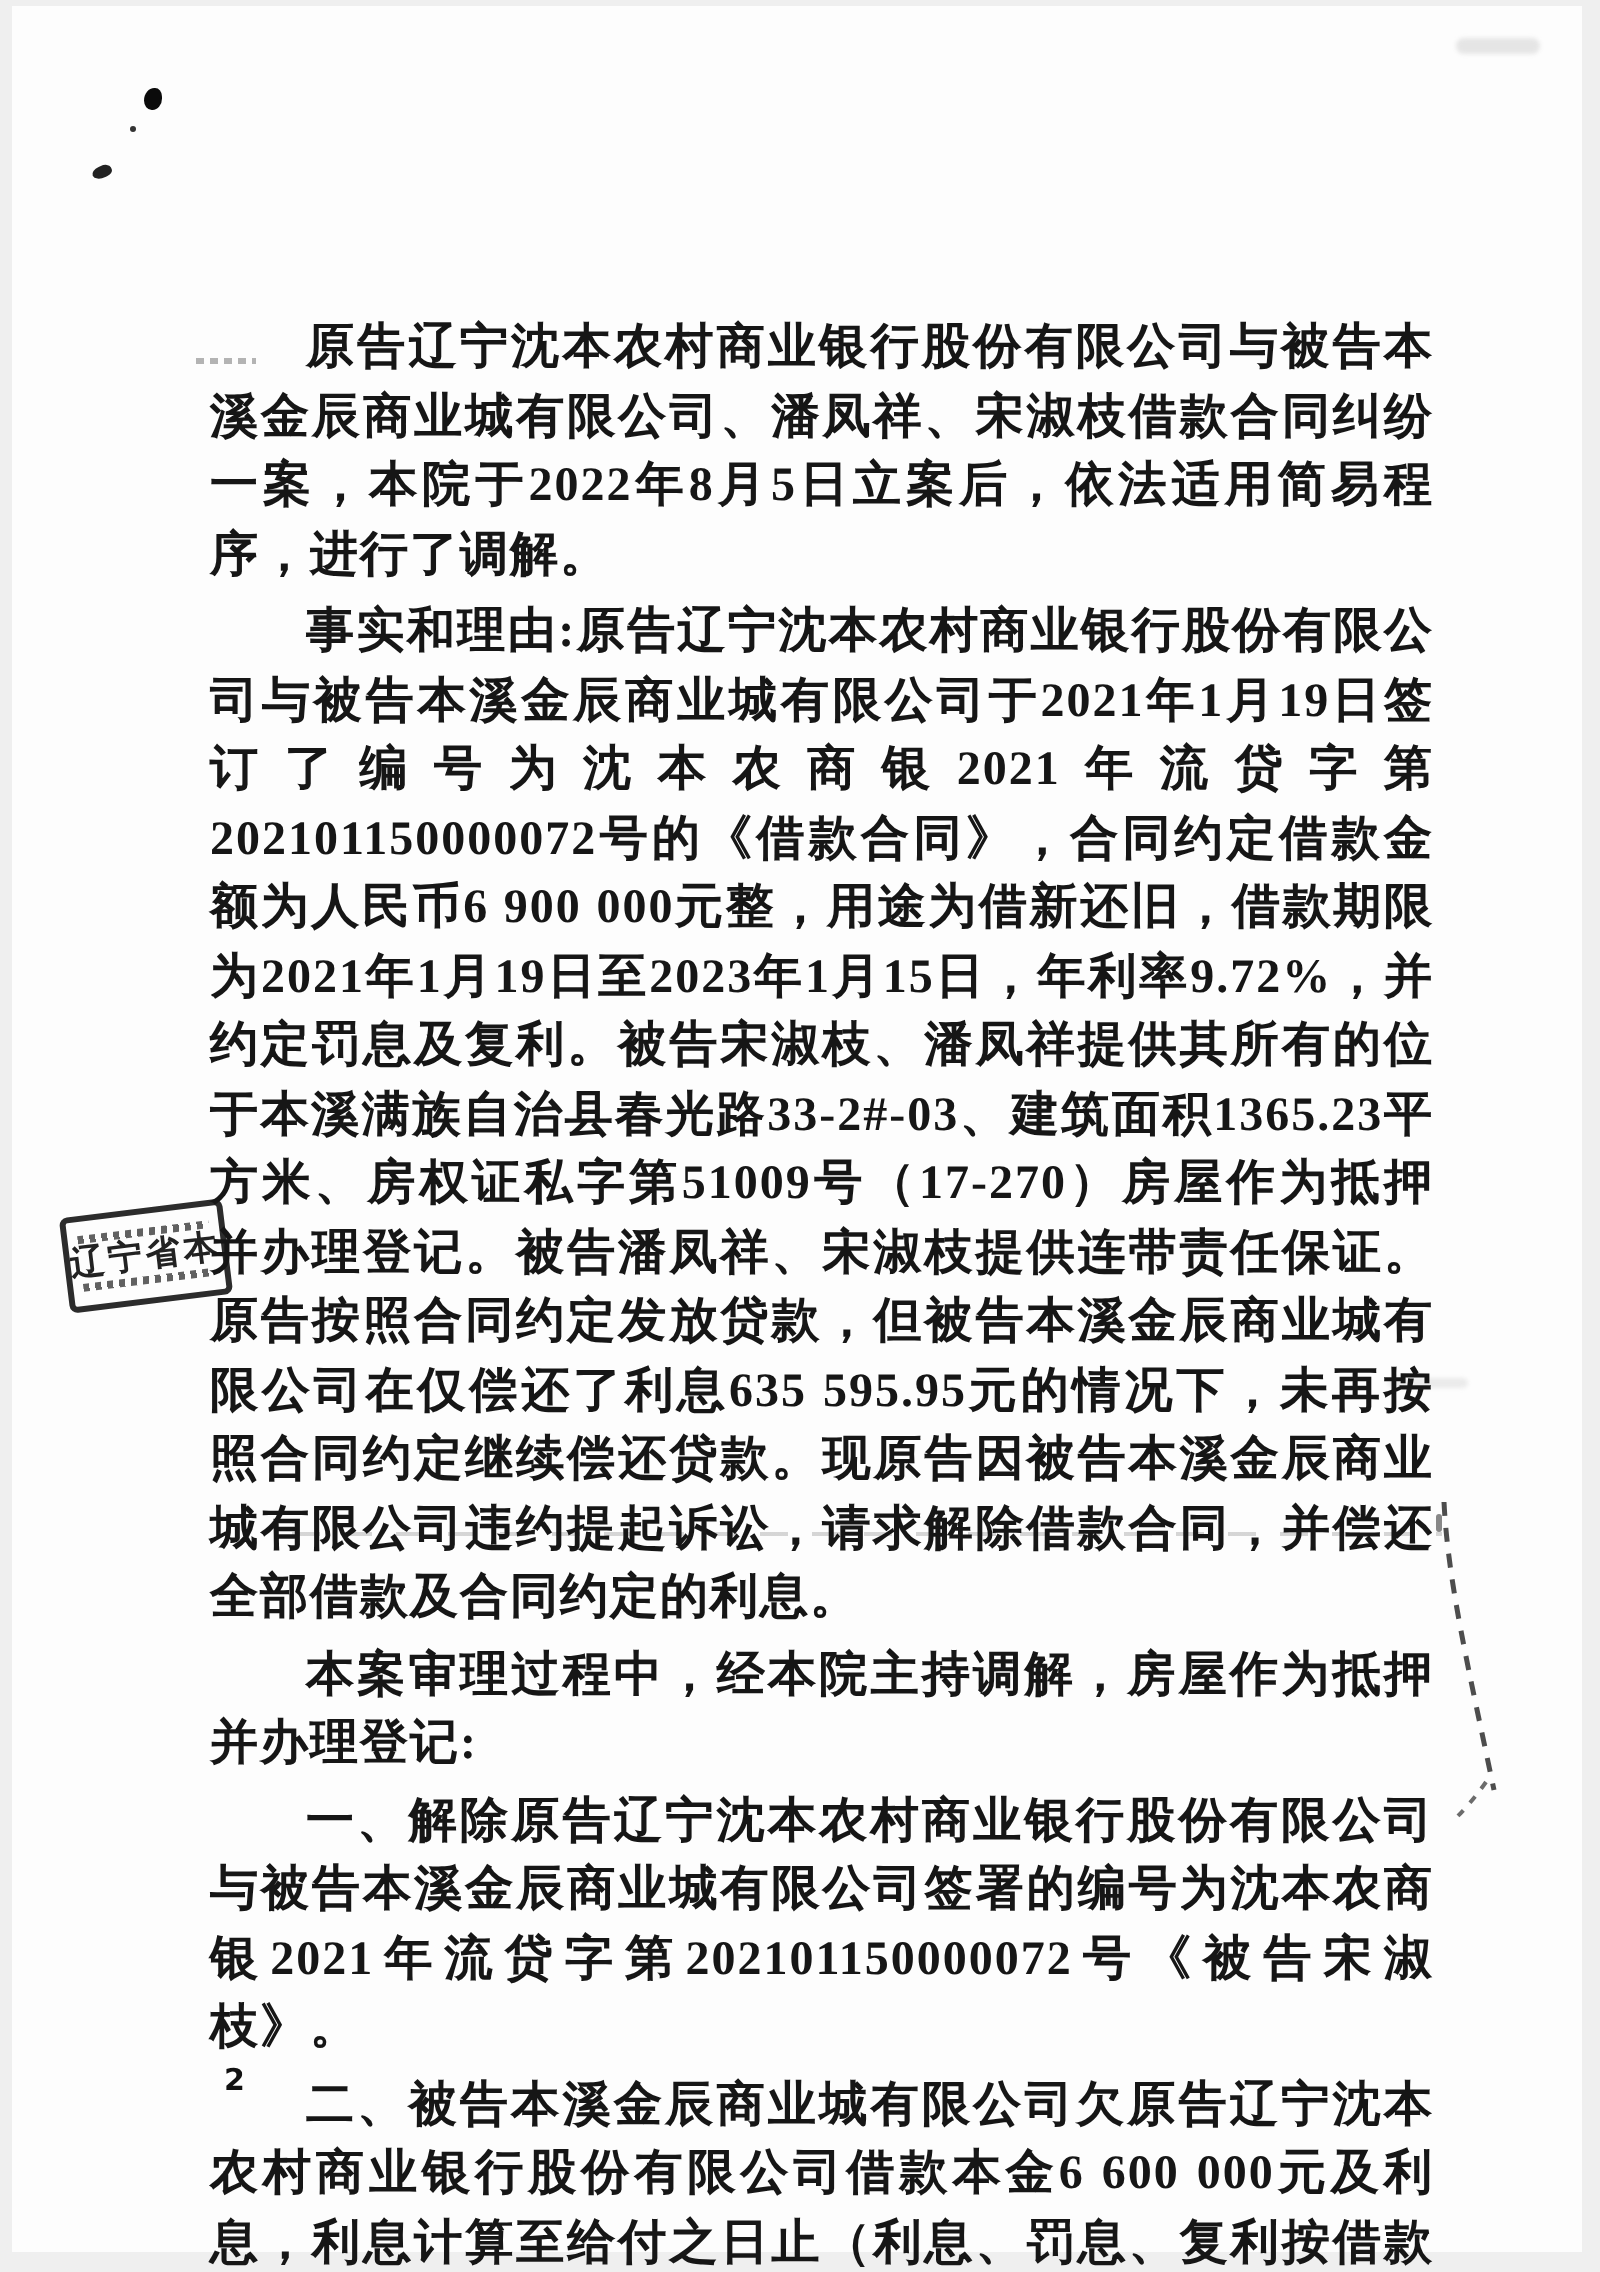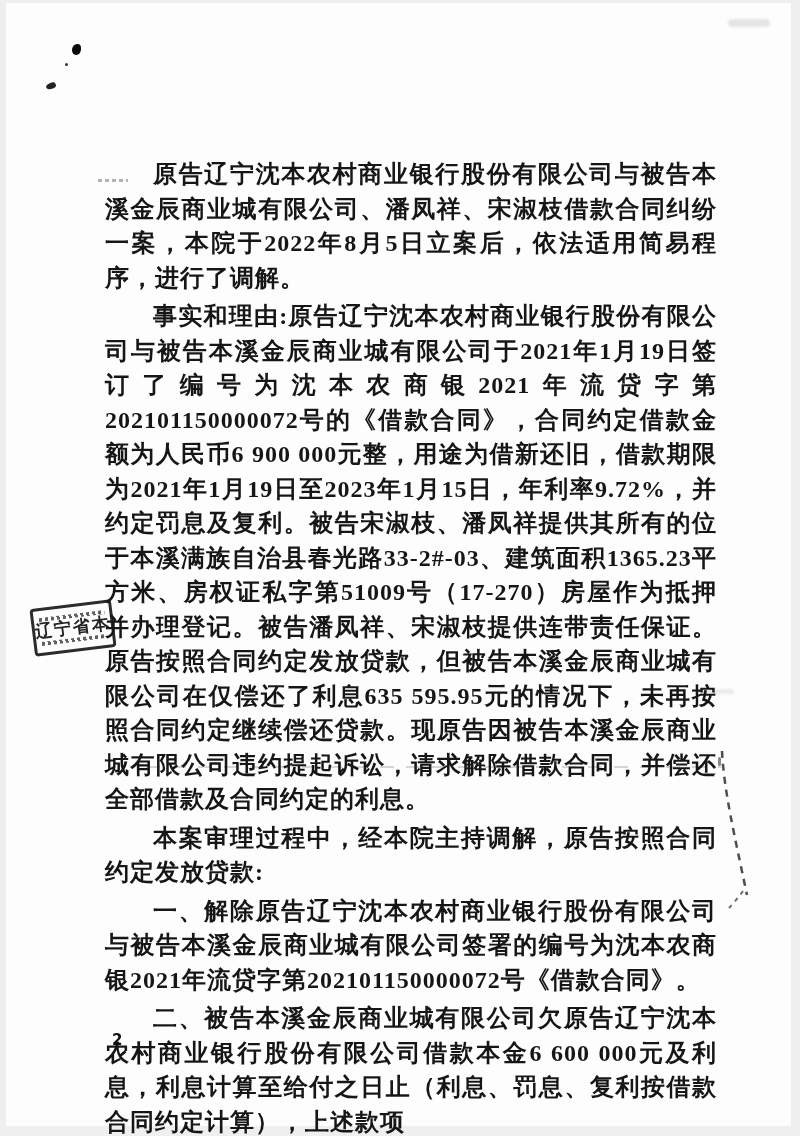--- a/index.html
+++ b/index.html
@@ -87,20 +87,20 @@
 
   <div class="stamp">
     <span class="stamp-noise top"></span>
     <span class="stamp-text">辽宁省本</span>
     <span class="stamp-noise bottom"></span>
   </div>
 
   <div class="doc-body">
     <p>原告辽宁沈本农村商业银行股份有限公司与被告本溪金辰商业城有限公司、潘凤祥、宋淑枝借款合同纠纷一案，本院于2022年8月5日立案后，依法适用简易程序，进行了调解。</p>
     <p>事实和理由:原告辽宁沈本农村商业银行股份有限公司与被告本溪金辰商业城有限公司于2021年1月19日签订了编号为沈本农商银2021年流贷字第202101150000072号的《借款合同》，合同约定借款金额为人民币6 900 000元整，用途为借新还旧，借款期限为2021年1月19日至2023年1月15日，年利率9.72%，并约定罚息及复利。被告宋淑枝、潘凤祥提供其所有的位于本溪满族自治县春光路33-2#-03、建筑面积1365.23平方米、房权证私字第51009号（17-270）房屋作为抵押并办理登记。被告潘凤祥、宋淑枝提供连带责任保证。原告按照合同约定发放贷款，但被告本溪金辰商业城有限公司在仅偿还了利息635 595.95元的情况下，未再按照合同约定继续偿还贷款。现原告因被告本溪金辰商业城有限公司违约提起诉讼，请求解除借款合同，并偿还全部借款及合同约定的利息。</p>
-    <p>本案审理过程中，经本院主持调解，原告按照合同约定发放贷款:</p>
-    <p>一、解除原告辽宁沈本农村商业银行股份有限公司与被告本溪金辰商业城有限公司签署的编号为沈本农商银2021年流贷字第202101150000072号《借款合同》。</p>
+    <p>本案审理过程中，经本院主持调解，房屋作为抵押并办理登记:</p>
+    <p>一、解除原告辽宁沈本农村商业银行股份有限公司与被告本溪金辰商业城有限公司签署的编号为沈本农商银2021年流贷字第202101150000072号《被告宋淑枝》。</p>
     <p>二、被告本溪金辰商业城有限公司欠原告辽宁沈本农村商业银行股份有限公司借款本金6 600 000元及利息，利息计算至给付之日止（利息、罚息、复利按借款合同约定计算），上述款项</p>
   </div>
 
   <div class="page-number">2</div>
 
 </div>
 
 </body></html>

